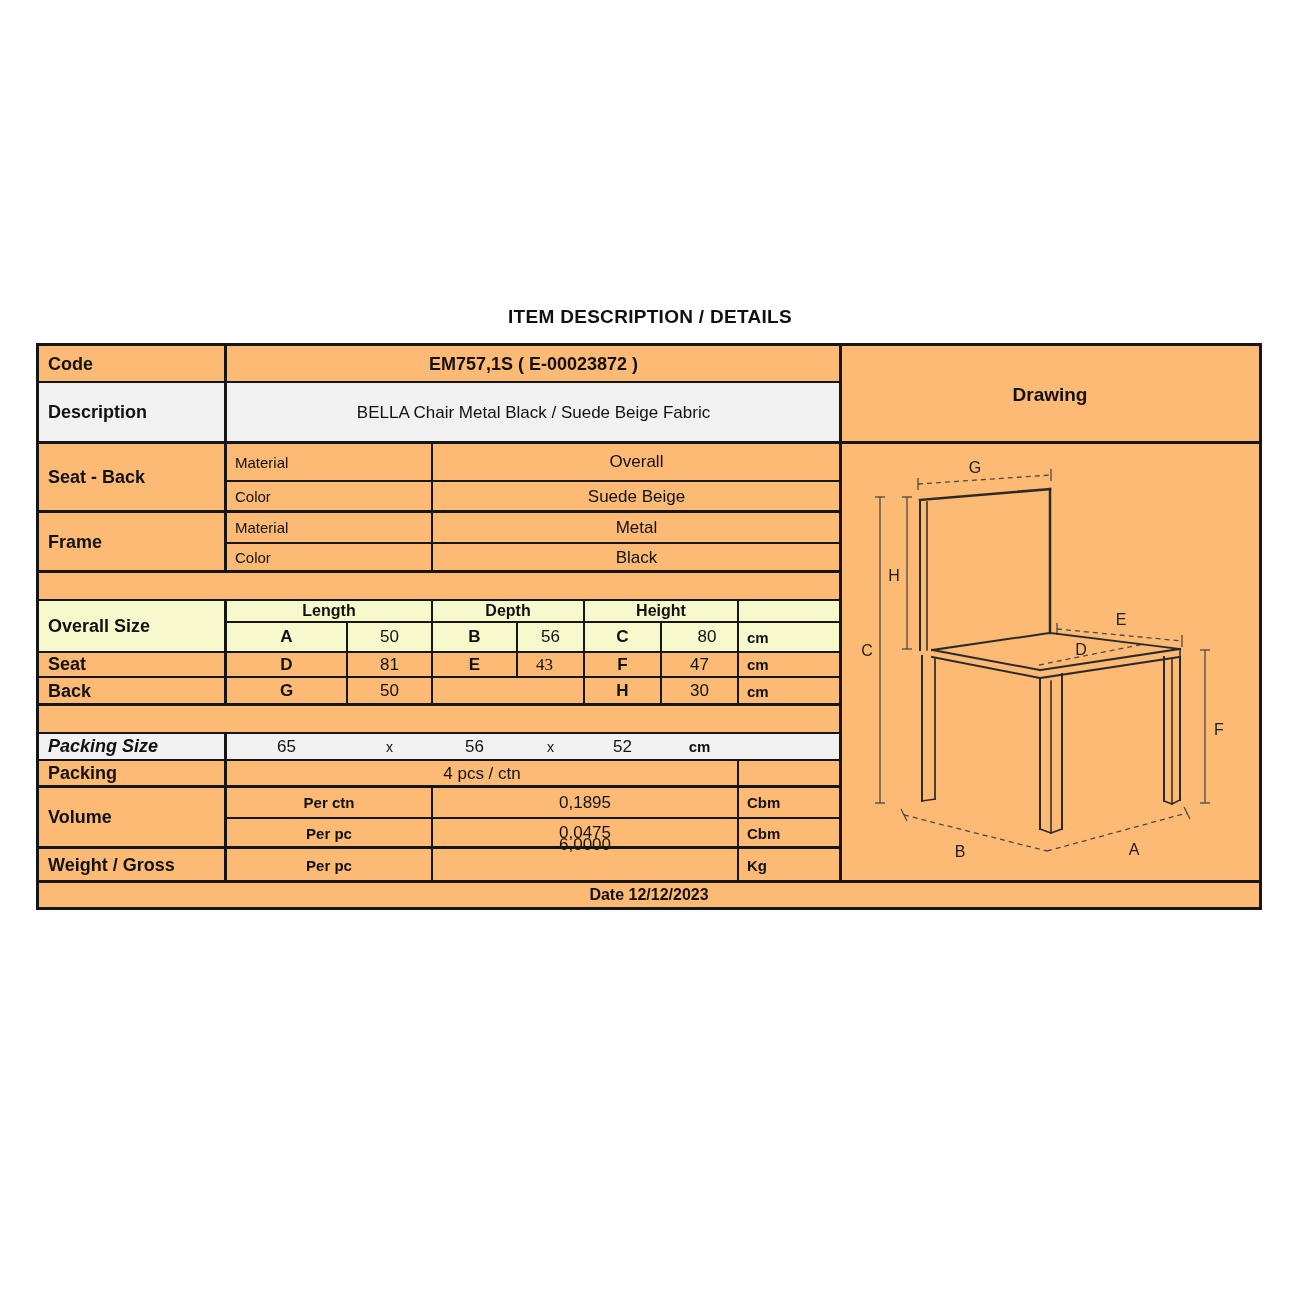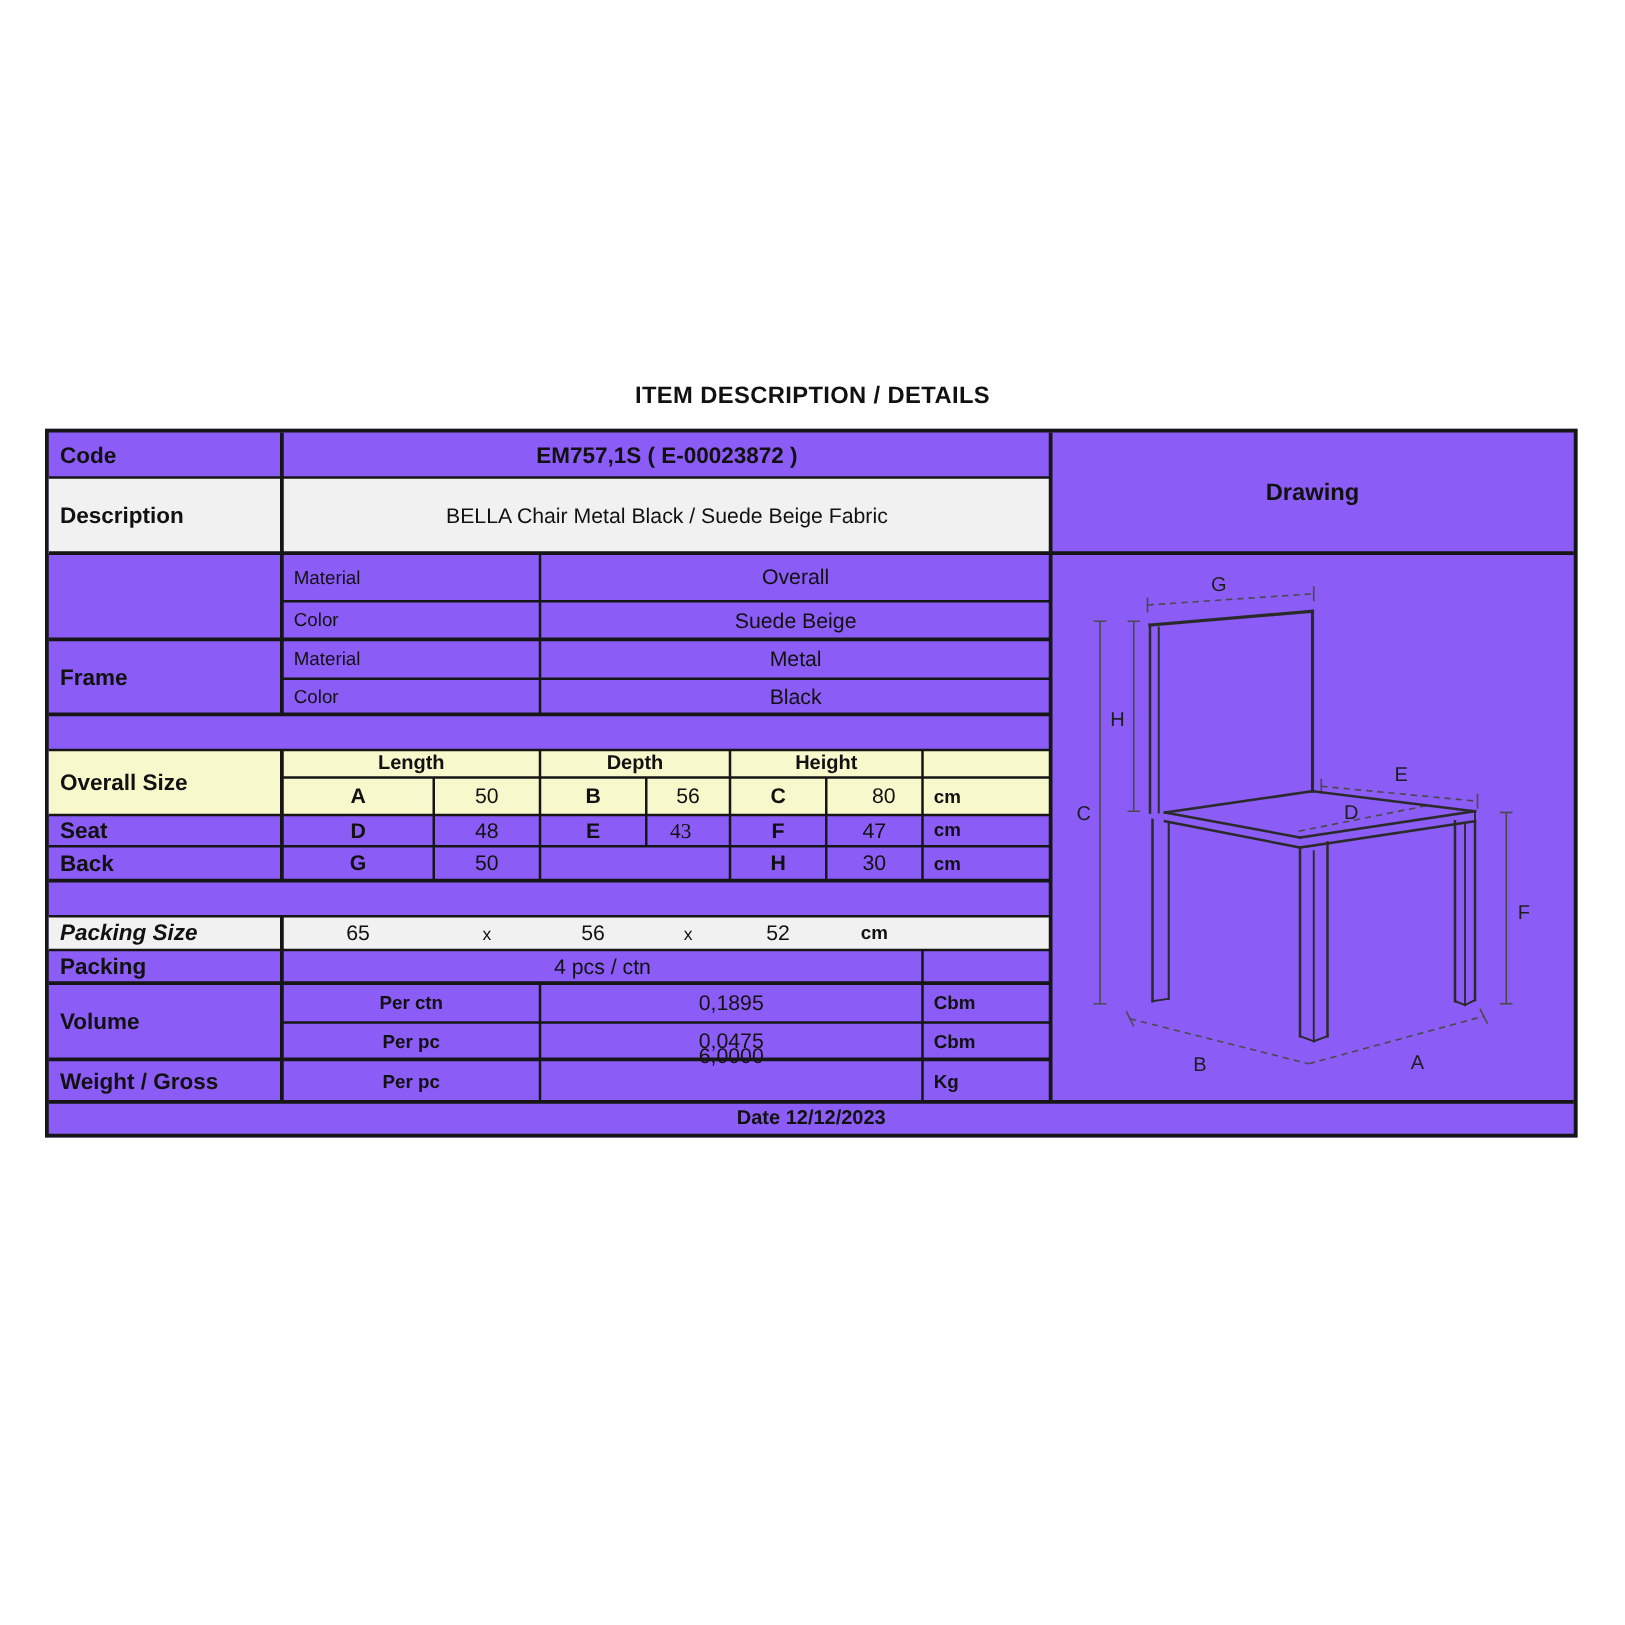--- a/index.html
+++ b/index.html
@@ -1,18 +1,18 @@
 <!DOCTYPE html>
 <html><head>
 <meta charset="utf-8">
 <style>
   html,body{margin:0;padding:0;background:#ffffff;}
   body{width:1300px;height:1300px;position:relative;font-family:"Liberation Sans",sans-serif;color:#111;overflow:hidden;}
   .title{position:absolute;left:0;top:306px;width:1300px;text-align:center;font-size:19px;font-weight:bold;letter-spacing:.3px;}
-  .tbl{position:absolute;left:36px;top:343px;width:1226px;height:567px;border:3px solid #161616;box-sizing:border-box;background:#8b5cf6;}
+  .tbl{position:absolute;left:36px;top:343px;width:1226px;height:567px;border:3px solid #161616;box-sizing:border-box;background:#fdba74;}
   .cell{position:absolute;box-sizing:border-box;display:flex;align-items:center;justify-content:center;white-space:nowrap;}
   .left{justify-content:flex-start;padding-left:5px;}
   .b{font-weight:bold;}
   .f18{font-size:18px;} .f17{font-size:17px;} .f16{font-size:16px;} .f15{font-size:15px;} .f14{font-size:14px;}
   .bg{position:absolute;box-sizing:border-box;}
   .gray{background:#f1f1f1;}
   .yellow{background:#f8f8cd;}
   .hl,.vl{position:absolute;background:#161616;}
   .draw-hdr{position:absolute;left:802px;top:0;width:418px;height:97px;display:flex;align-items:center;justify-content:center;font-size:19px;font-weight:bold;}
   .draw-area{position:absolute;left:802px;top:97px;width:418px;height:439px;}
@@ -28,20 +28,21 @@
   <div class="bg gray" style="left:0;top:36px;width:802px;height:61px;"></div>
   <div class="bg yellow" style="left:0;top:254px;width:802px;height:52px;"></div>
   <div class="bg gray" style="left:0;top:387px;width:802px;height:27px;"></div>
 
   <div class="cell left b f18" style="left:4px;top:0;width:180px;height:36px;">Code</div>
   <div class="cell b f18" style="left:187px;top:0;width:615px;height:36px;">EM757,1S ( E-00023872 )</div>
 
   <div class="cell left b f18" style="left:4px;top:36px;width:180px;height:61px;">Description</div>
   <div class="cell f17" style="left:187px;top:36px;width:615px;height:61px;">BELLA Chair Metal Black / Suede Beige Fabric</div>
 
+  <div class="cell left b f18" style="left:4px;top:97px;width:180px;height:69px;">Seat - Back</div>
   <div class="cell left f15" style="left:191px;top:97px;width:198px;height:38px;">Material</div>
   <div class="cell f17" style="left:393px;top:97px;width:409px;height:38px;">Overall</div>
   <div class="cell left f15" style="left:191px;top:135px;width:198px;height:31px;">Color</div>
   <div class="cell f17" style="left:393px;top:135px;width:409px;height:31px;">Suede Beige</div>
 
   <div class="cell left b f18" style="left:4px;top:166px;width:180px;height:60px;">Frame</div>
   <div class="cell left f15" style="left:191px;top:166px;width:198px;height:31px;">Material</div>
   <div class="cell f17" style="left:393px;top:166px;width:409px;height:31px;">Metal</div>
   <div class="cell left f15" style="left:191px;top:197px;width:198px;height:29px;">Color</div>
   <div class="cell f17" style="left:393px;top:197px;width:409px;height:29px;">Black</div>
@@ -54,21 +55,21 @@
   <div class="cell b f17" style="left:187px;top:276px;width:121px;height:30px;">A</div>
   <div class="cell f17" style="left:308px;top:276px;width:85px;height:30px;">50</div>
   <div class="cell b f17" style="left:393px;top:276px;width:85px;height:30px;">B</div>
   <div class="cell f17" style="left:478px;top:276px;width:67px;height:30px;">56</div>
   <div class="cell b f17" style="left:545px;top:276px;width:77px;height:30px;">C</div>
   <div class="cell f17" style="left:622px;top:276px;width:77px;height:30px;padding-left:15px;">80</div>
   <div class="cell left b f15" style="left:703px;top:276px;width:99px;height:30px;">cm</div>
 
   <div class="cell left b f18" style="left:4px;top:306px;width:180px;height:25px;">Seat</div>
   <div class="cell b f17" style="left:187px;top:306px;width:121px;height:25px;">D</div>
-  <div class="cell f17" style="left:308px;top:306px;width:85px;height:25px;">48</div>
+  <div class="cell f17" style="left:308px;top:306px;width:85px;height:25px;">81</div>
   <div class="cell b f17" style="left:393px;top:306px;width:85px;height:25px;">E</div>
   <div class="cell f17" style="left:478px;top:306px;width:55px;height:25px;font-family:Liberation Serif, serif;">43</div>
   <div class="cell b f17" style="left:545px;top:306px;width:77px;height:25px;">F</div>
   <div class="cell f17" style="left:622px;top:306px;width:77px;height:25px;">47</div>
   <div class="cell left b f15" style="left:703px;top:306px;width:99px;height:25px;">cm</div>
 
   <div class="cell left b f18" style="left:4px;top:331px;width:180px;height:28px;">Back</div>
   <div class="cell b f17" style="left:187px;top:331px;width:121px;height:28px;">G</div>
   <div class="cell f17" style="left:308px;top:331px;width:85px;height:28px;">50</div>
   <div class="cell b f17" style="left:545px;top:331px;width:77px;height:28px;">H</div>

